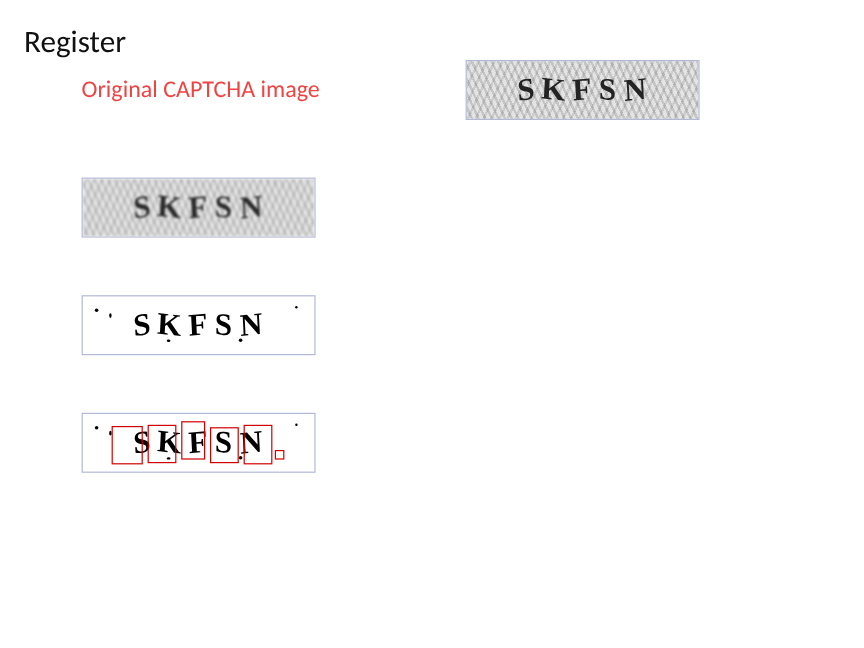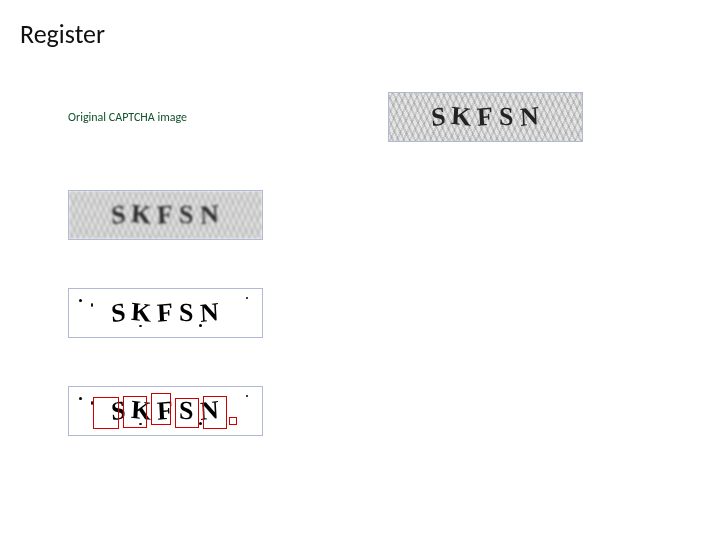--- a/index.html
+++ b/index.html
@@ -13,34 +13,33 @@
   }
   .slide {
     width: 100%;
     height: 100%;
     padding: 18px 20px;
     position: relative;
   }
   .title {
     font-size: 26px;
     font-weight: 400;
-    margin-bottom: 42px;
     color: #111;
   }
   .row {
     display: flex;
     align-items: center;
     margin-bottom: 48px;
     padding-left: 48px;
   }
   .label {
     width: 320px;
-    font-size: 12px;
+    font-size: 20px;
     line-height: 1.2;
-    color: #14532d;
+    color: #ef4444;
     padding-right: 36px;
   }
   .captcha-box {
     width: 195px;
     height: 50px;
     border: 1px solid #b2b9d6;
     position: relative;
     overflow: hidden;
     background: #fdfdfd;
     flex-shrink: 0;

